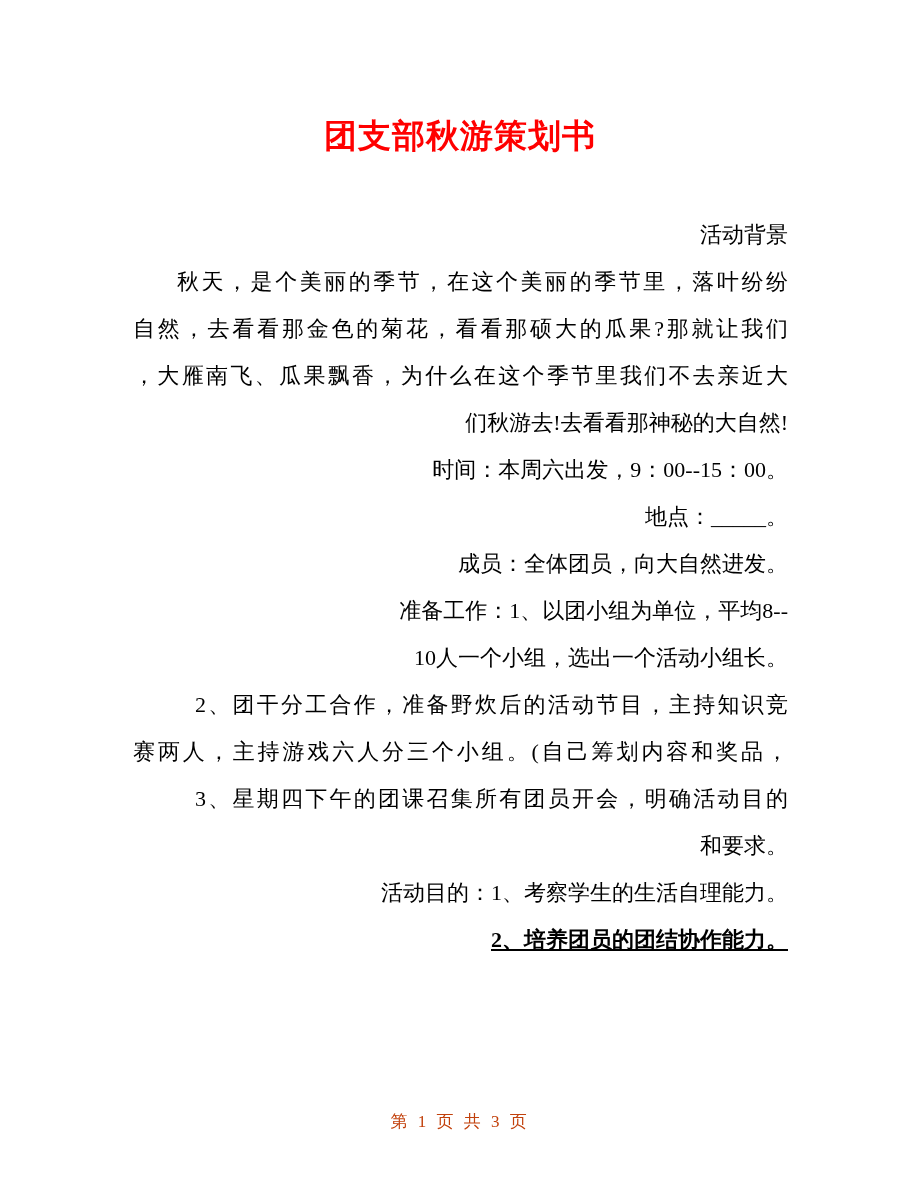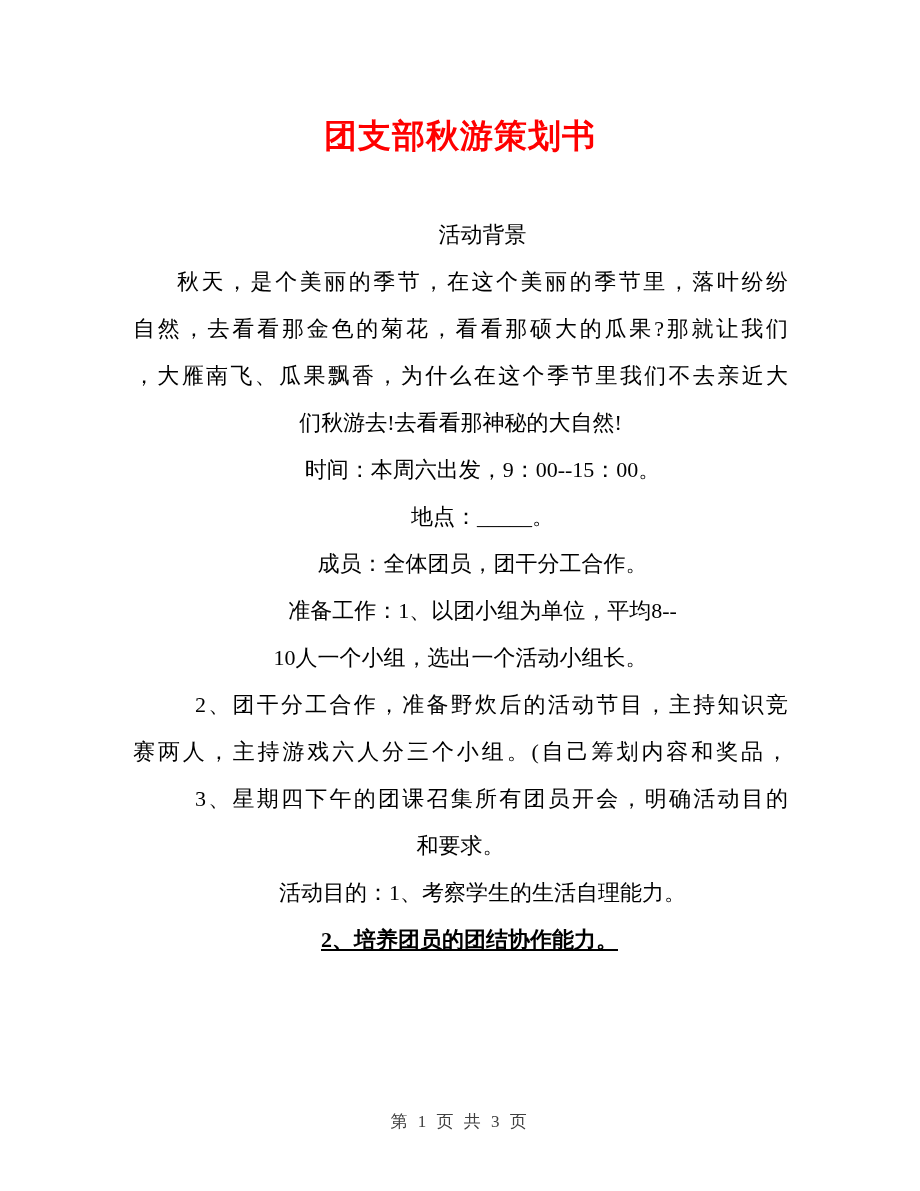--- a/index.html
+++ b/index.html
@@ -34,21 +34,21 @@
     top: 211px;
     left: 133px;
     width: 655px;
     font-size: 22px;
     line-height: 47px;
   }
   .line {
     height: 47px;
     line-height: 47px;
     white-space: nowrap;
-    text-align: center;
+    text-align: right;
   }
   .line.justify {
     white-space: normal;
     text-align: justify;
     text-align-last: justify;
   }
   .line.bold {
     font-weight: 700;
     text-decoration: underline;
   }
@@ -74,27 +74,27 @@
   <h1 class="doc-title" style="color: rgb(255, 0, 0);">团支部秋游策划书</h1>
 
   <div class="doc-body" id="doc-body" style="color: rgb(0, 0, 0);">
       <div class="line indent-normal">活动背景</div>
       <div class="line indent-normal justify">秋天，是个美丽的季节，在这个美丽的季节里，落叶纷纷</div>
       <div class="line indent-none justify">自然，去看看那金色的菊花，看看那硕大的瓜果?那就让我们</div>
       <div class="line indent-none justify">，大雁南飞、瓜果飘香，为什么在这个季节里我们不去亲近大</div>
       <div class="line indent-none">们秋游去!去看看那神秘的大自然!</div>
       <div class="line indent-normal">时间：本周六出发，9：00--15：00。</div>
       <div class="line indent-normal">地点：_____。</div>
-      <div class="line indent-normal">成员：全体团员，团干分工合作。</div>
+      <div class="line indent-normal">成员：全体团员，向大自然进发。</div>
       <div class="line indent-normal">准备工作：1、以团小组为单位，平均8--</div>
       <div class="line indent-none">10人一个小组，选出一个活动小组长。</div>
       <div class="line indent-large justify">2、团干分工合作，准备野炊后的活动节目，主持知识竞</div>
       <div class="line indent-none justify">赛两人，主持游戏六人分三个小组。(自己筹划内容和奖品，</div>
       <div class="line indent-large justify">3、星期四下午的团课召集所有团员开会，明确活动目的</div>
       <div class="line indent-none">和要求。</div>
       <div class="line indent-normal">活动目的：1、考察学生的生活自理能力。</div>
       <div class="line indent-small bold">2、培养团员的团结协作能力。</div>
     </div>
 
-  <div class="doc-footer" style="color: #404040;">
+  <div class="doc-footer" style="color: #c2410c;">
     <span>第 1 页 共 3 页</span>
   </div>
 </div>
 
 </body></html>

